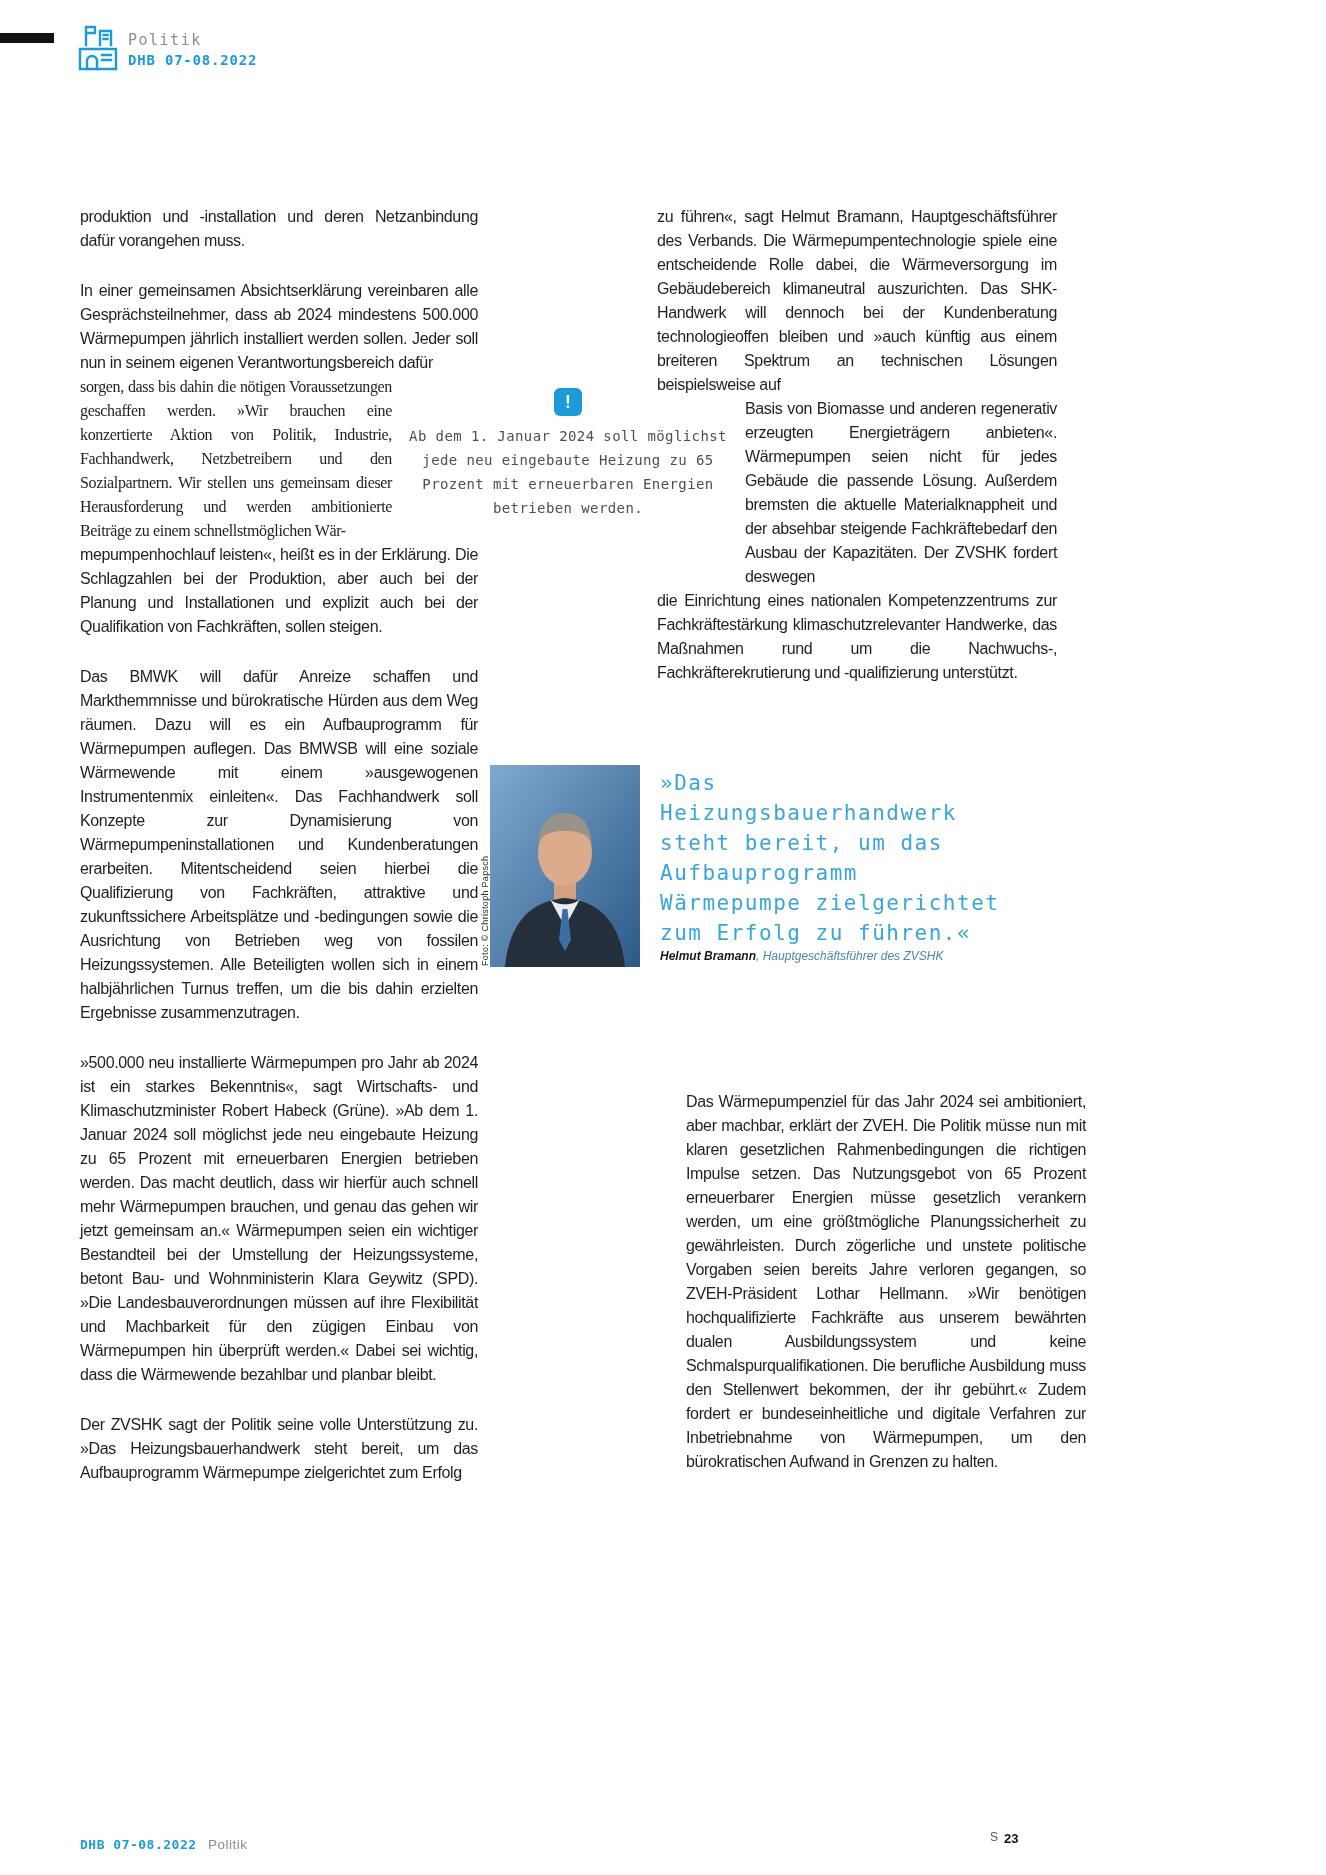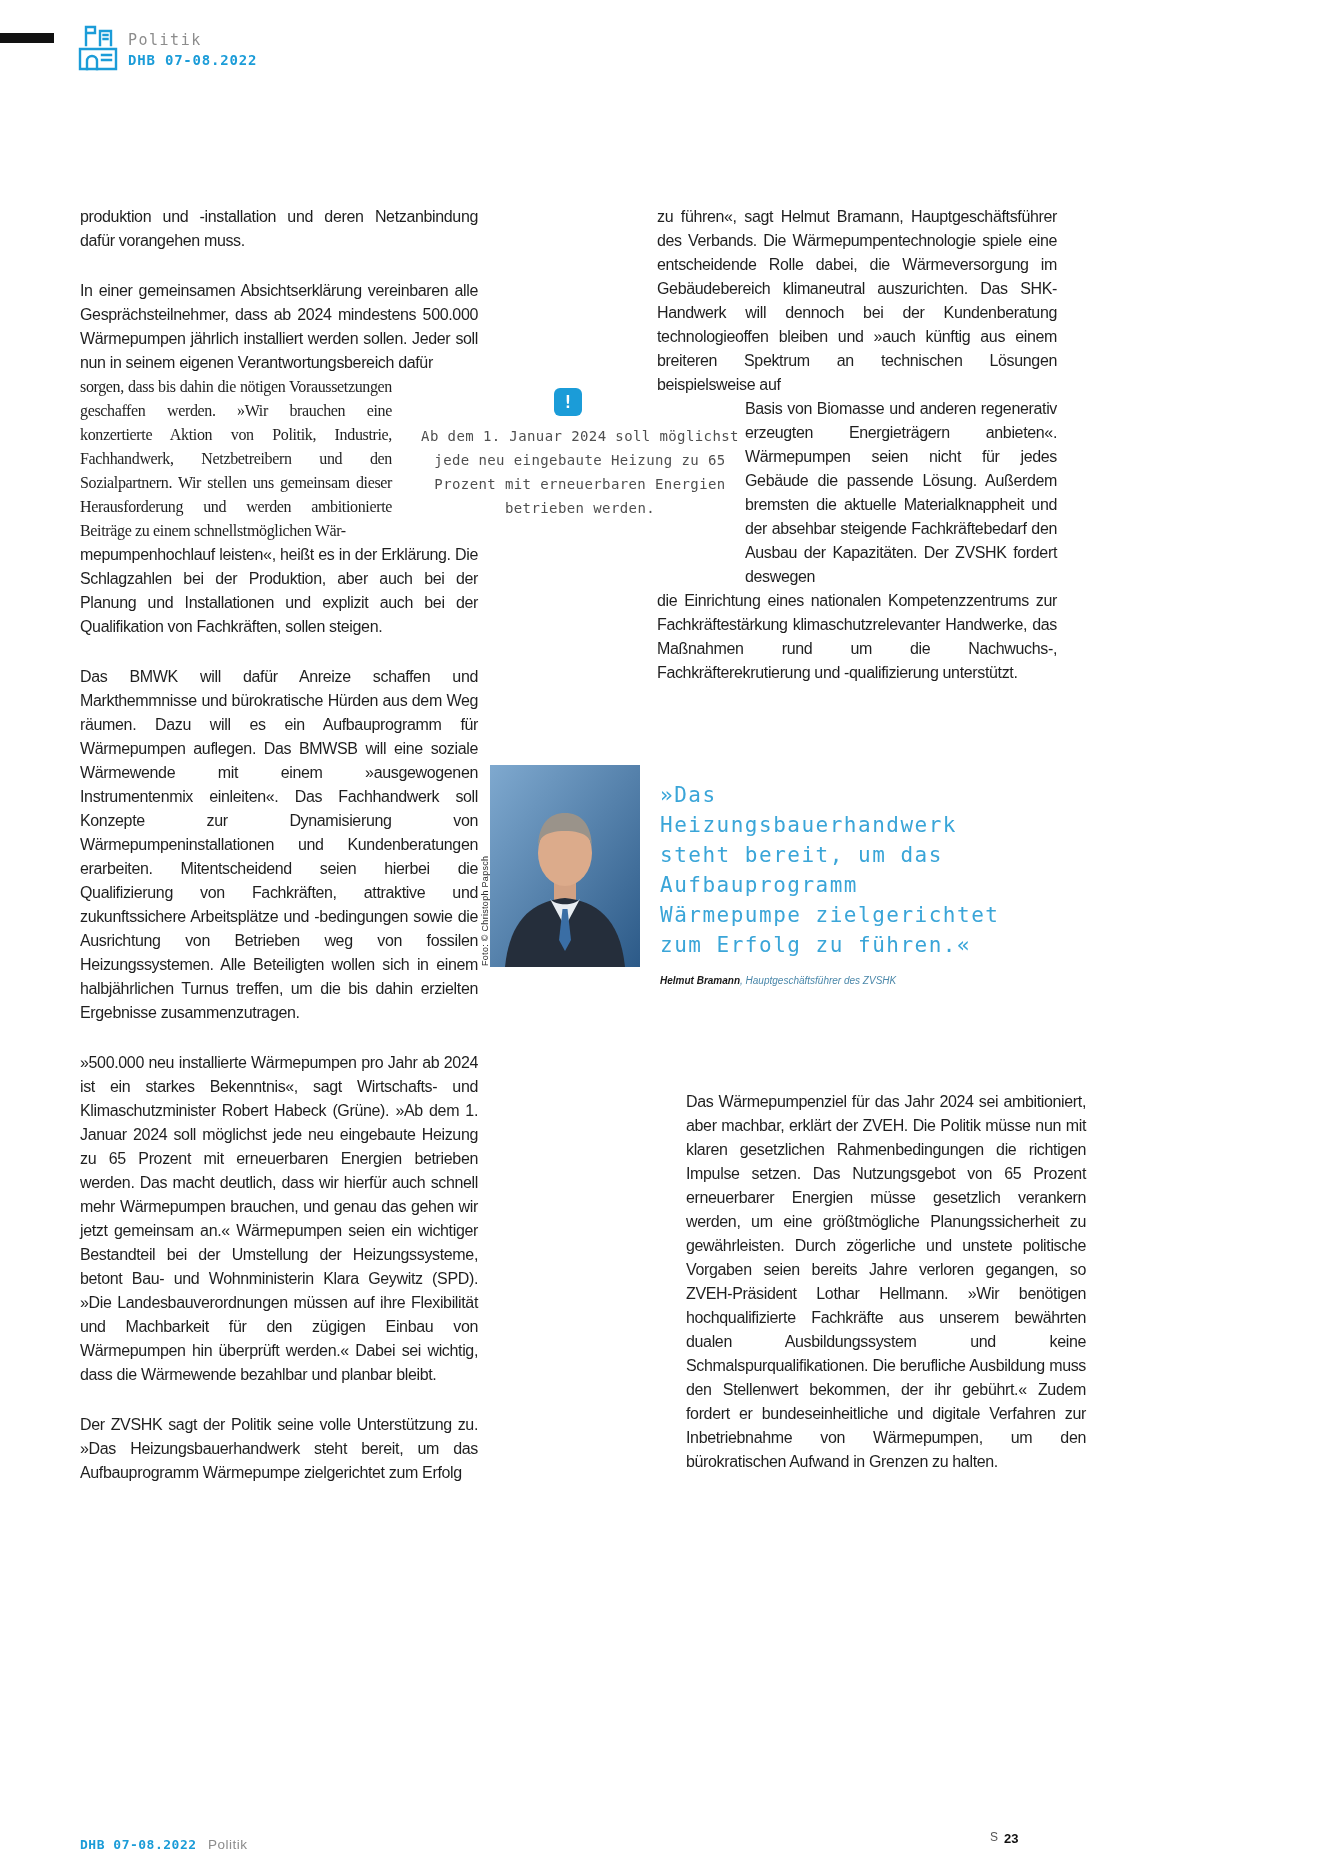--- a/index.html
+++ b/index.html
@@ -46,21 +46,21 @@
 
   
   .callout-icon {
     position: absolute; left: 554px; top: 388px;
     width: 28px; height: 28px; border-radius: 6px;
     background: #1b9cd8; color: #ffffff;
     font-weight: bold; font-size: 18px; line-height: 28px; text-align: center;
     font-family: "DejaVu Sans Mono", monospace;
   }
   .callout-text {
-    position: absolute; left: 412px; top: 424px; width: 336px;
+    position: absolute; left: 400px; top: 424px; width: 336px;
     text-align: center; white-space: pre-line;
     font-family: "DejaVu Sans Mono", monospace;
     font-size: 14px; line-height: 24px; letter-spacing: 0.4px;
     color: #4f4f4f;
   }
 
   
   .photo { position: absolute; left: 490px; top: 765px; width: 150px; height: 202px; }
   .photo-credit {
     position: absolute; left: 480px; top: 966px;
@@ -69,23 +69,22 @@
     white-space: nowrap;
   }
 
   
   .quote-block { position: absolute; left: 660px; top: 768px; width: 410px; }
   .pull-quote {
     white-space: pre-line;
     font-family: "DejaVu Sans Mono", monospace;
     font-size: 21px; line-height: 30px; letter-spacing: 1.5px;
     color: #3aa5d8;
-    margin-top: 12px;
   }
-  .pull-attrib { margin-top: 15px; font-style: italic; font-size: 10px; }
+  .pull-attrib { margin-top: 1px; font-style: italic; font-size: 12px; }
   .pull-attrib .name  { font-weight: bold; color: #1a1a1a; }
   .pull-attrib .title { color: #4a87a9; }
 
   
   .footer-issue {
     position: absolute; left: 80px; top: 1837px;
     font-family: "DejaVu Sans Mono", monospace;
     font-weight: bold; font-size: 13px; color: #1b9cd8; letter-spacing: 0.5px;
   }
   .footer-section {

